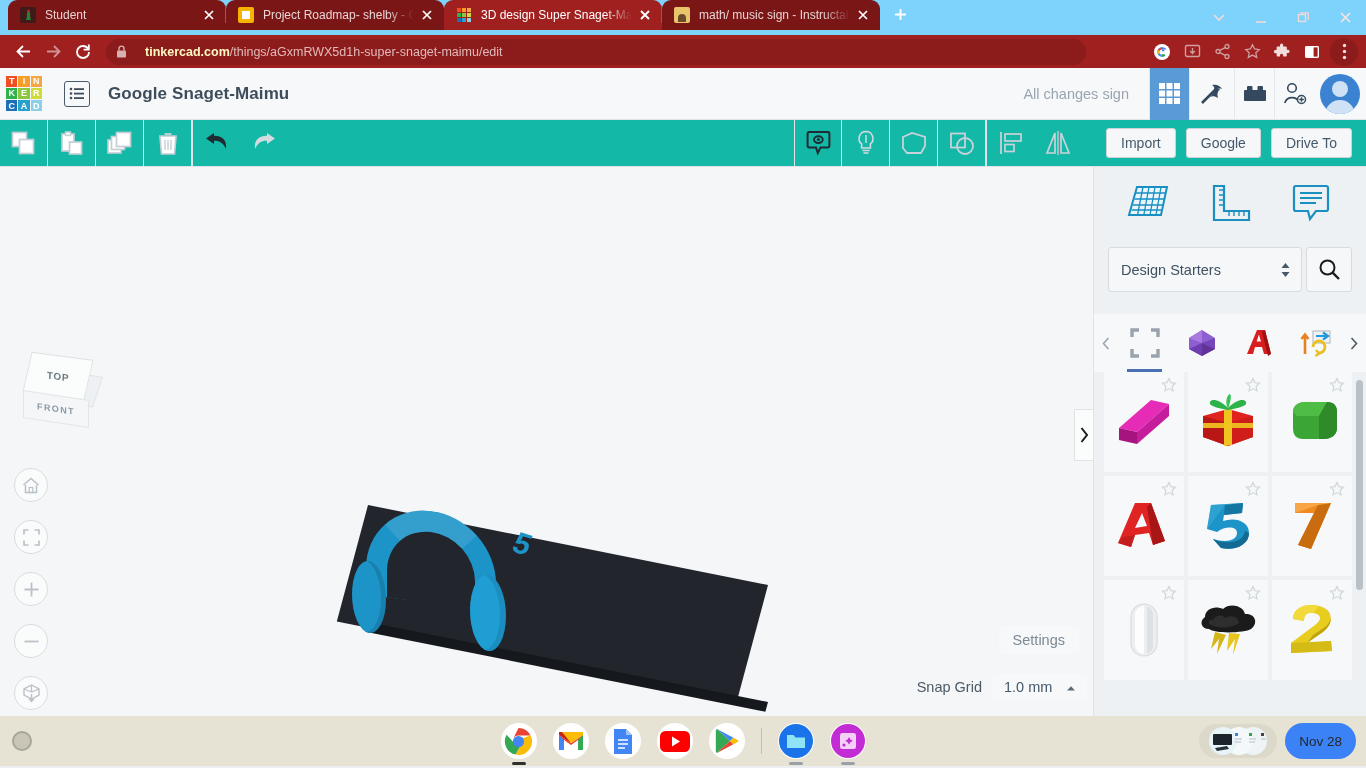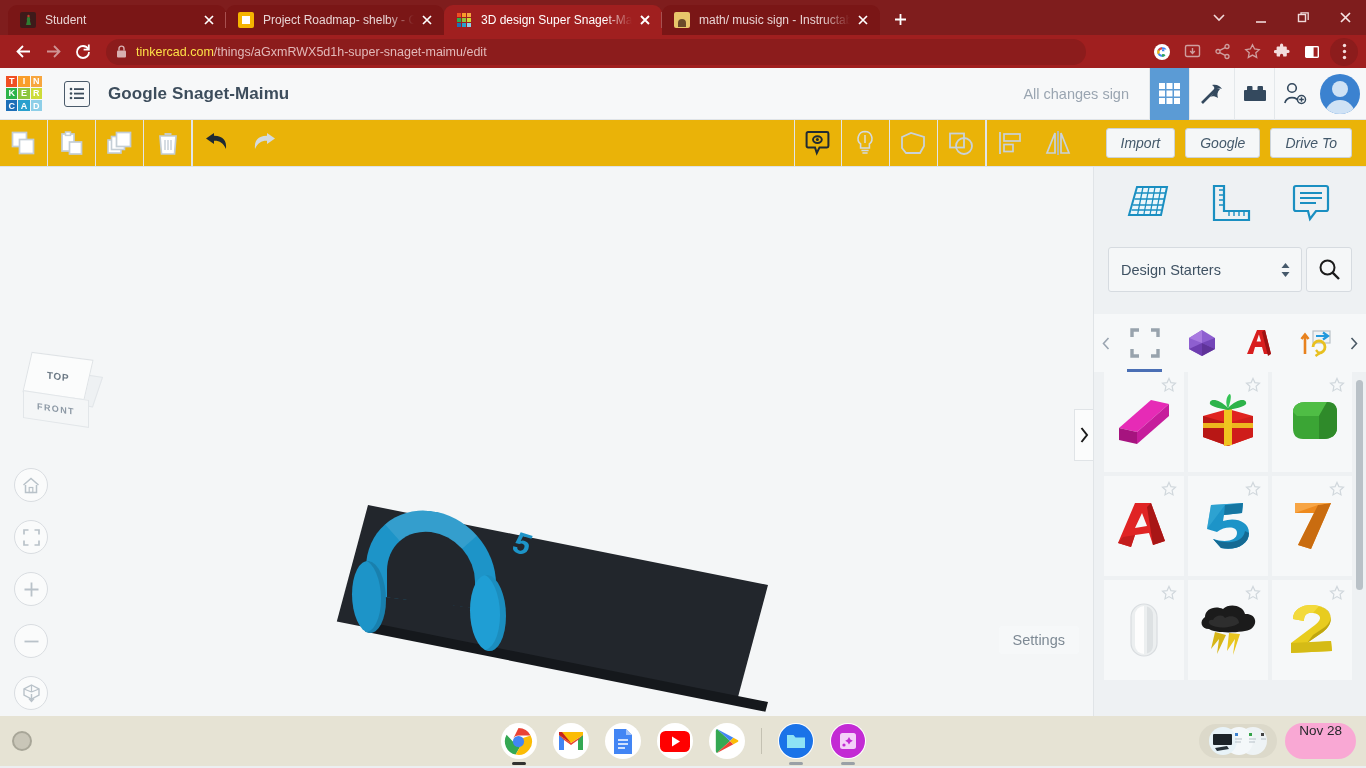--- a/index.html
+++ b/index.html
@@ -9,22 +9,22 @@
     overflow: hidden;
     font-family: "Liberation Sans", sans-serif;
     background: #eceff1;
   }
 
   
   .browser { width: 1366px; height: 768px; position: relative; }
 
   
   .tabstrip {
-    height: 35px; background: #7f1d1d;
-    display: flex; align-items: flex-end;
+    height: 35px; background: #7dd3fc;
+    display: flex; align-items: flex-start;
     position: relative; padding-left: 8px;
   }
   .tab {
     height: 30px; width: 218px;
     display: flex; align-items: center;
     padding: 0 8px 0 12px;
     border-radius: 9px 9px 0 0;
     position: relative; flex: 0 0 auto;
     color: #e8d4d4; font-size: 12px;
   }
@@ -101,21 +101,21 @@
     flex: 0 0 30px;
   }
   .omnibox {
     flex: 1 1 auto; height: 26px; background: #8c1c1c;
     border-radius: 13px; margin: 0 6px 0 8px;
     display: flex; align-items: center; padding: 0 10px;
     max-width: 980px;
   }
   .omnibox .lock { margin-right: 9px; display: flex; }
   .url { font-size: 12.5px; color: #e2b9b9; white-space: nowrap; }
-  .url b { color: #fde047; font-weight: normal; }
+  .url b { color: #fef9c3; font-weight: bold; margin-left: 9px; }
   .omni-right { display: flex; align-items: center; gap: 2px; margin-left: auto; }
   .omni-ext {
     width: 28px; height: 28px; display: flex;
     align-items: center; justify-content: center;
   }
   .profilepill {
     width: 28px; height: 28px; border-radius: 50%;
     background: #8c1c1c; display: flex;
     align-items: center; justify-content: center;
     margin-left: 2px;
@@ -167,24 +167,23 @@
     content: ""; position: absolute; left: 12px; top: 7px;
     width: 16px; height: 16px; border-radius: 50%; background: #cfe2f5;
   }
   .tc-avatar::after {
     content: ""; position: absolute; left: 5px; top: 26px;
     width: 30px; height: 22px; border-radius: 15px 15px 0 0; background: #cfe2f5;
   }
 
   
   .tc-toolbar {
-    height: 47px; background: #eab308;
+    height: 47px; background: #14b8a6;
     display: flex; align-items: center;
     border-bottom: 1px solid #dfe3e7;
-    font-style: italic;
   }
   .tb-grp { display: flex; align-items: center; height: 47px; }
   .tb-ico {
     width: 48px; height: 47px; display: flex;
     align-items: center; justify-content: center;
     border-right: 1px solid #e1e5e9; flex: 0 0 48px;
   }
   .tb-ico.nb { border-right: none; }
   .tb-ico.sep-l { border-left: 1px solid #e1e5e9; }
   .tb-mid { margin-left: auto; display: flex; align-items: center; }
@@ -396,22 +395,22 @@
   .shelf-app.run::after {
     content:""; position:absolute; left: 11px; bottom: -6px;
     width: 14px; height: 3px; border-radius: 2px; background: #30312f;
   }
   .shelf-app.run.light::after { background: #9aa0a6; }
   .shelf-div { width: 1px; height: 26px; background: #c4c1b2; }
   .shelf-right {
     position: absolute; right: 10px; display: flex; align-items: center; gap: 8px;
   }
   .shelf-pill {
-    background: #f9a8d4; border-radius: 18px; height: 36px;
-    display: flex; align-items: flex-start; padding: 0 14px; gap: 9px;
+    background: #3b82f6; border-radius: 18px; height: 36px;
+    display: flex; align-items: center; padding: 0 14px; gap: 9px;
     font-size: 13.5px; color: #26282b;
   }
   .shelf-preview {
     width: 78px; height: 34px; border-radius: 17px;
     background: #dcd9ca; display: flex; align-items: center;
     justify-content: center; overflow: hidden; position: relative;
   }
   .badge {
     width: 17px; height: 17px; border-radius: 50%;
     background: #26282b; color: #e6e3d4; font-size: 10px;
@@ -810,20 +809,31 @@
           <svg width="19" height="19" viewBox="0 0 19 19">
               <path d="M9.5 1 L17 5 V11 L9.5 15 L2 11 V5z" stroke="#b9c2c9" stroke-width="1.4" fill="none"></path>
               <path d="M9.5 1 V8 M9.5 8 L2 5 M9.5 8 L17 5" stroke="#b9c2c9" stroke-width="1.2"></path>
               <path d="M9.5 10 V17 M7 14.5 L9.5 17.5 L12 14.5" stroke="#b9c2c9" stroke-width="1.4" fill="none"></path>
             </svg>
         </div>
       </div>
 
       <div class="vp-settings">Settings</div>
 
+      <div class="vp-snap">
+        <span class="vp-snap-lab">Snap Grid</span>
+        <span class="vp-snap-sel">
+          <span>1.0 mm</span>
+          <span>
+            <svg width="10" height="7" viewBox="0 0 10 7">
+                <path d="M1 5.5 L5 1.2 L9 5.5z" fill="#5a6b78"></path>
+              </svg>
+          </span>
+        </span>
+      </div>
 
       <div class="panel-collapse">
         <svg width="9" height="16" viewBox="0 0 9 16">
             <path d="M1.5 1 L7 8 L1.5 15" stroke="#1c1c1c" stroke-width="2" fill="none"></path>
           </svg>
       </div>
     </div>
 
     <div class="rpanel">
 

